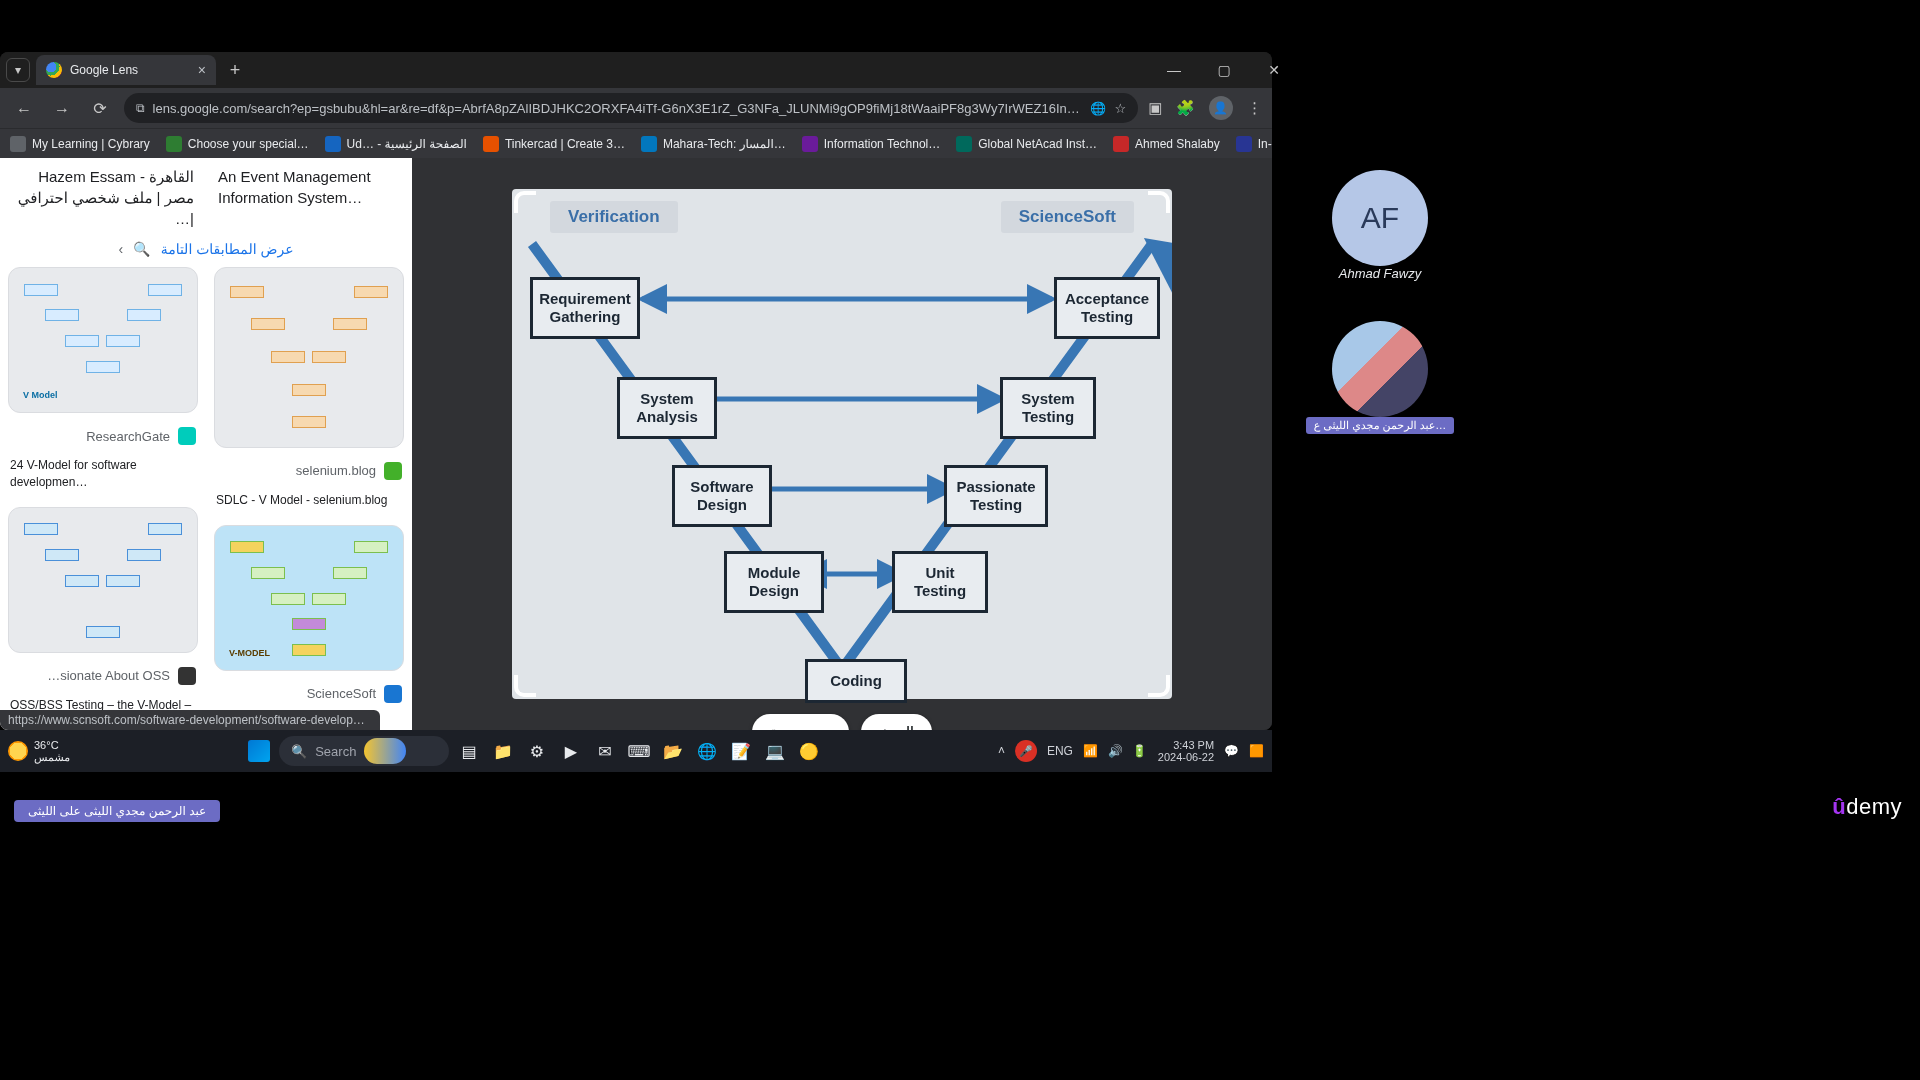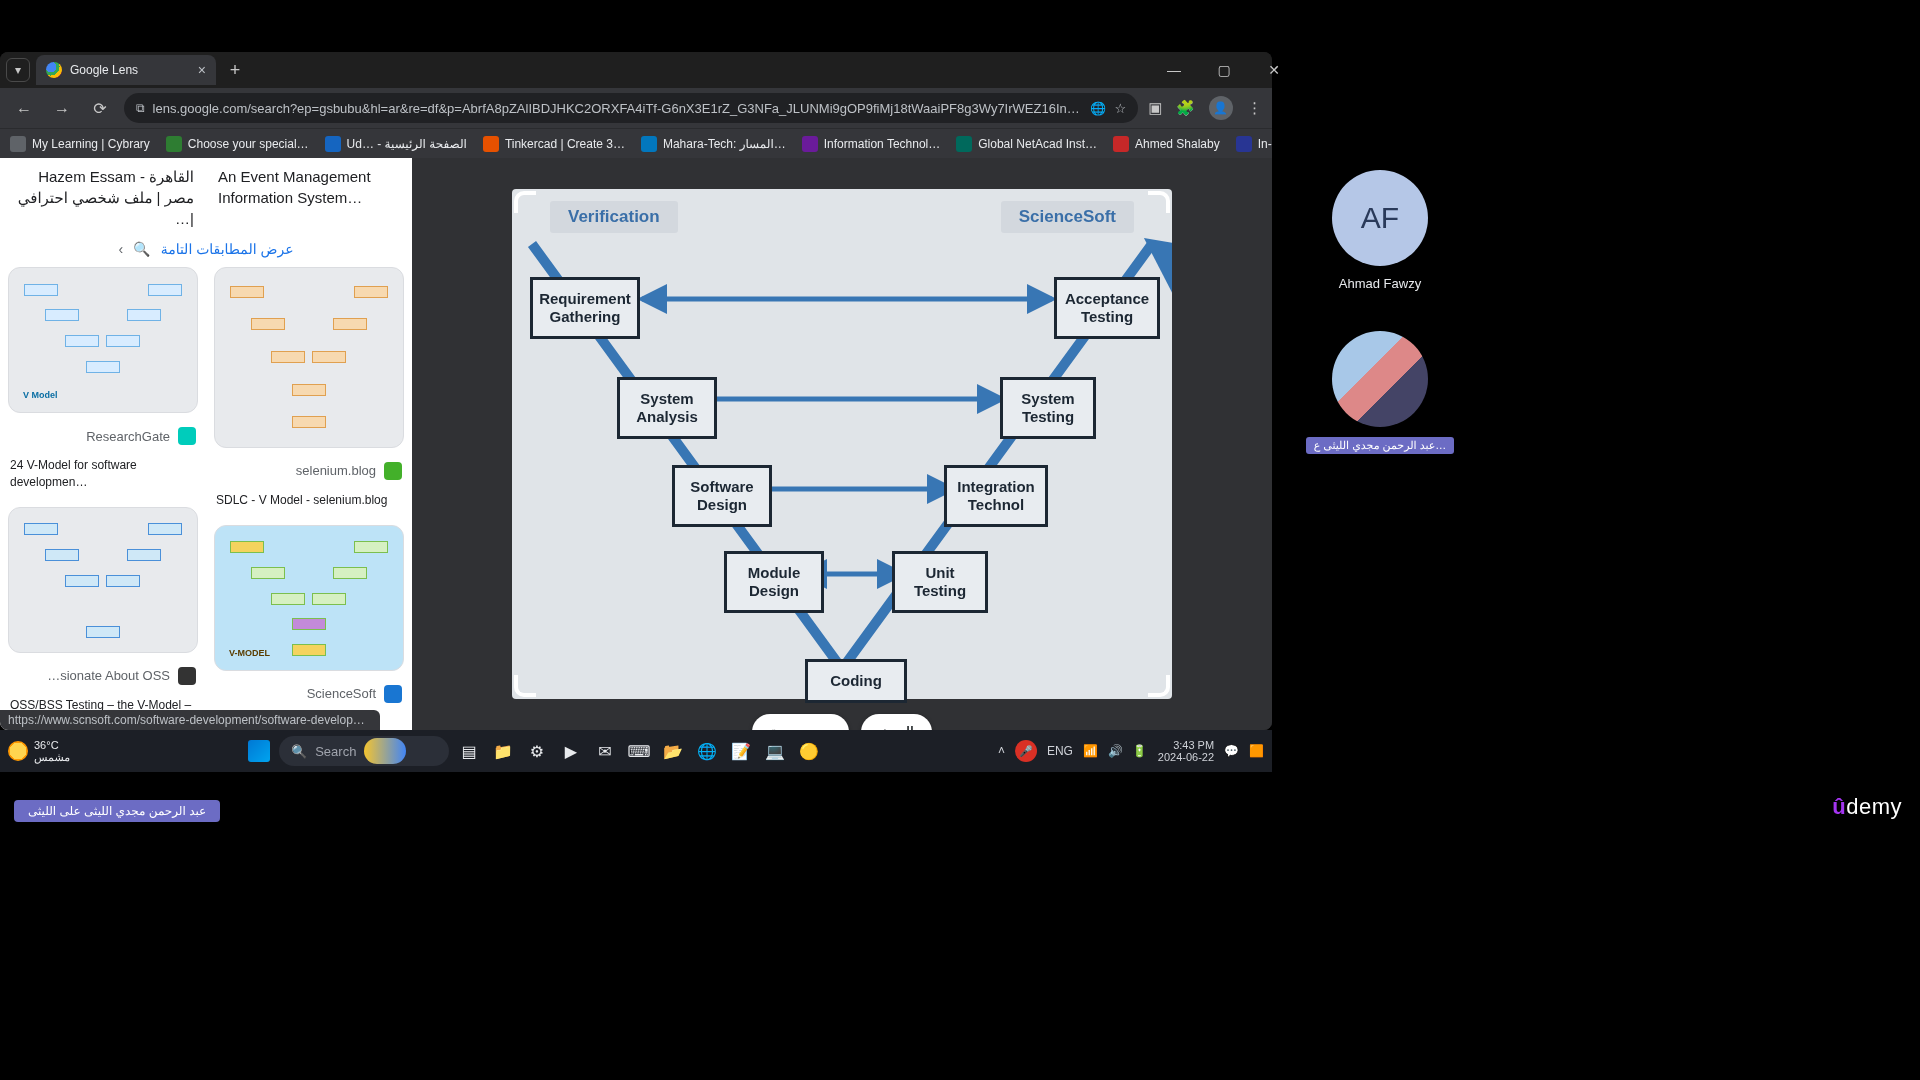--- a/index.html
+++ b/index.html
@@ -89,25 +89,25 @@
 .vlink { stroke: #3876b4; stroke-width: 5; fill: none; marker-start: url(#arrL); marker-end: url(#arrR); }
 
 .search-pill { position: absolute; bottom: -20px; left: 50%; transform: translateX(-50%); display: flex; gap: 12px; }
 .pill { background: #fff; border-radius: 20px; height: 36px; padding: 0 18px; display: flex; align-items: center; color: #3c4043; font-size: 14px; box-shadow: 0 1px 4px rgba(0,0,0,.3); }
 
 
 .status-url { position: absolute; left: 0; bottom: 0; background: #35363a; color: #bdc1c6; font-size: 12px; padding: 3px 8px; border-top-right-radius: 6px; max-width: 380px; overflow: hidden; white-space: nowrap; text-overflow: ellipsis; }
 
 
 .participants { position: absolute; left: 1290px; top: 170px; width: 180px; display: flex; flex-direction: column; gap: 40px; align-items: center; color: #e8eaed; font-size: 14px; }
-.part { display: flex; flex-direction: column; align-items: center; gap: 10px; }
+.part { display: flex; flex-direction: column; align-items: center; }
 .part .circle { width: 96px; height: 96px; border-radius: 50%; display: flex; align-items: center; justify-content: center; font-size: 30px; font-weight: 400; }
 .c-blue { background: #b5c7e7; color: #2a3a5a; }
 .c-olive { background: #d6d9b0; color: #3a3a20; }
-.part .name { font-size: 13px; text-align: left; }
+.part .name { font-size: 13px; text-align: left; font-style: italic; }
 .name-badge { background: #6c6cc4; color: #fff; font-size: 11px; padding: 2px 8px; border-radius: 3px; max-width: 150px; overflow: hidden; text-overflow: ellipsis; white-space: nowrap; }
 .part .photo { width: 96px; height: 96px; border-radius: 50%; background: linear-gradient(135deg,#a8c8e8 0 40%,#d88 40% 60%,#446 60% 100%); }
 
 
 .taskbar { position: absolute; left: 0; top: 730px; width: 1272px; height: 42px; background: #1c1f26; display: flex; align-items: center; padding: 0 8px; gap: 8px; color: #e8eaed; font-size: 12px; }
 .weather { display: flex; align-items: center; gap: 6px; }
 .weather .sun { width: 20px; height: 20px; border-radius: 50%; background: radial-gradient(circle,#ffd54f 0 60%,#ff9800 60% 100%); }
 .weather .txt { display: flex; flex-direction: column; line-height: 1.1; font-size: 11px; }
 .task-center { flex: 1; display: flex; align-items: center; justify-content: center; gap: 6px; }
 .task-icon { width: 28px; height: 28px; border-radius: 6px; display: flex; align-items: center; justify-content: center; font-size: 16px; }
@@ -318,21 +318,21 @@
           <line class="vlink" x1="235" y1="300" x2="440" y2="300"></line>
           <line class="vlink" x1="290" y1="385" x2="390" y2="385"></line>
         </svg>
 
         <div class="vbox" style="left:18px; top:88px; width:110px">Requirement Gathering</div>
         <div class="vbox" style="left:105px; top:188px; width:100px">System Analysis</div>
         <div class="vbox" style="left:160px; top:276px; width:100px">Software Design</div>
         <div class="vbox" style="left:212px; top:362px; width:100px">Module Design</div>
         <div class="vbox" style="left:293px; top:470px; width:102px">Coding</div>
         <div class="vbox" style="left:380px; top:362px; width:96px">Unit Testing</div>
-        <div class="vbox" style="left:432px; top:276px; width:104px">Integration Technol</div>
+        <div class="vbox" style="left:432px; top:276px; width:104px">Passionate Testing</div>
         <div class="vbox" style="left:488px; top:188px; width:96px">System Testing</div>
         <div class="vbox" style="left:542px; top:88px; width:106px">Acceptance Testing</div>
       </div>
 
       <div class="search-pill">
         <div class="pill">نص     ترجمة</div>
         <div class="pill" style="font-weight:600">البحث</div>
       </div>
     </div>
 

